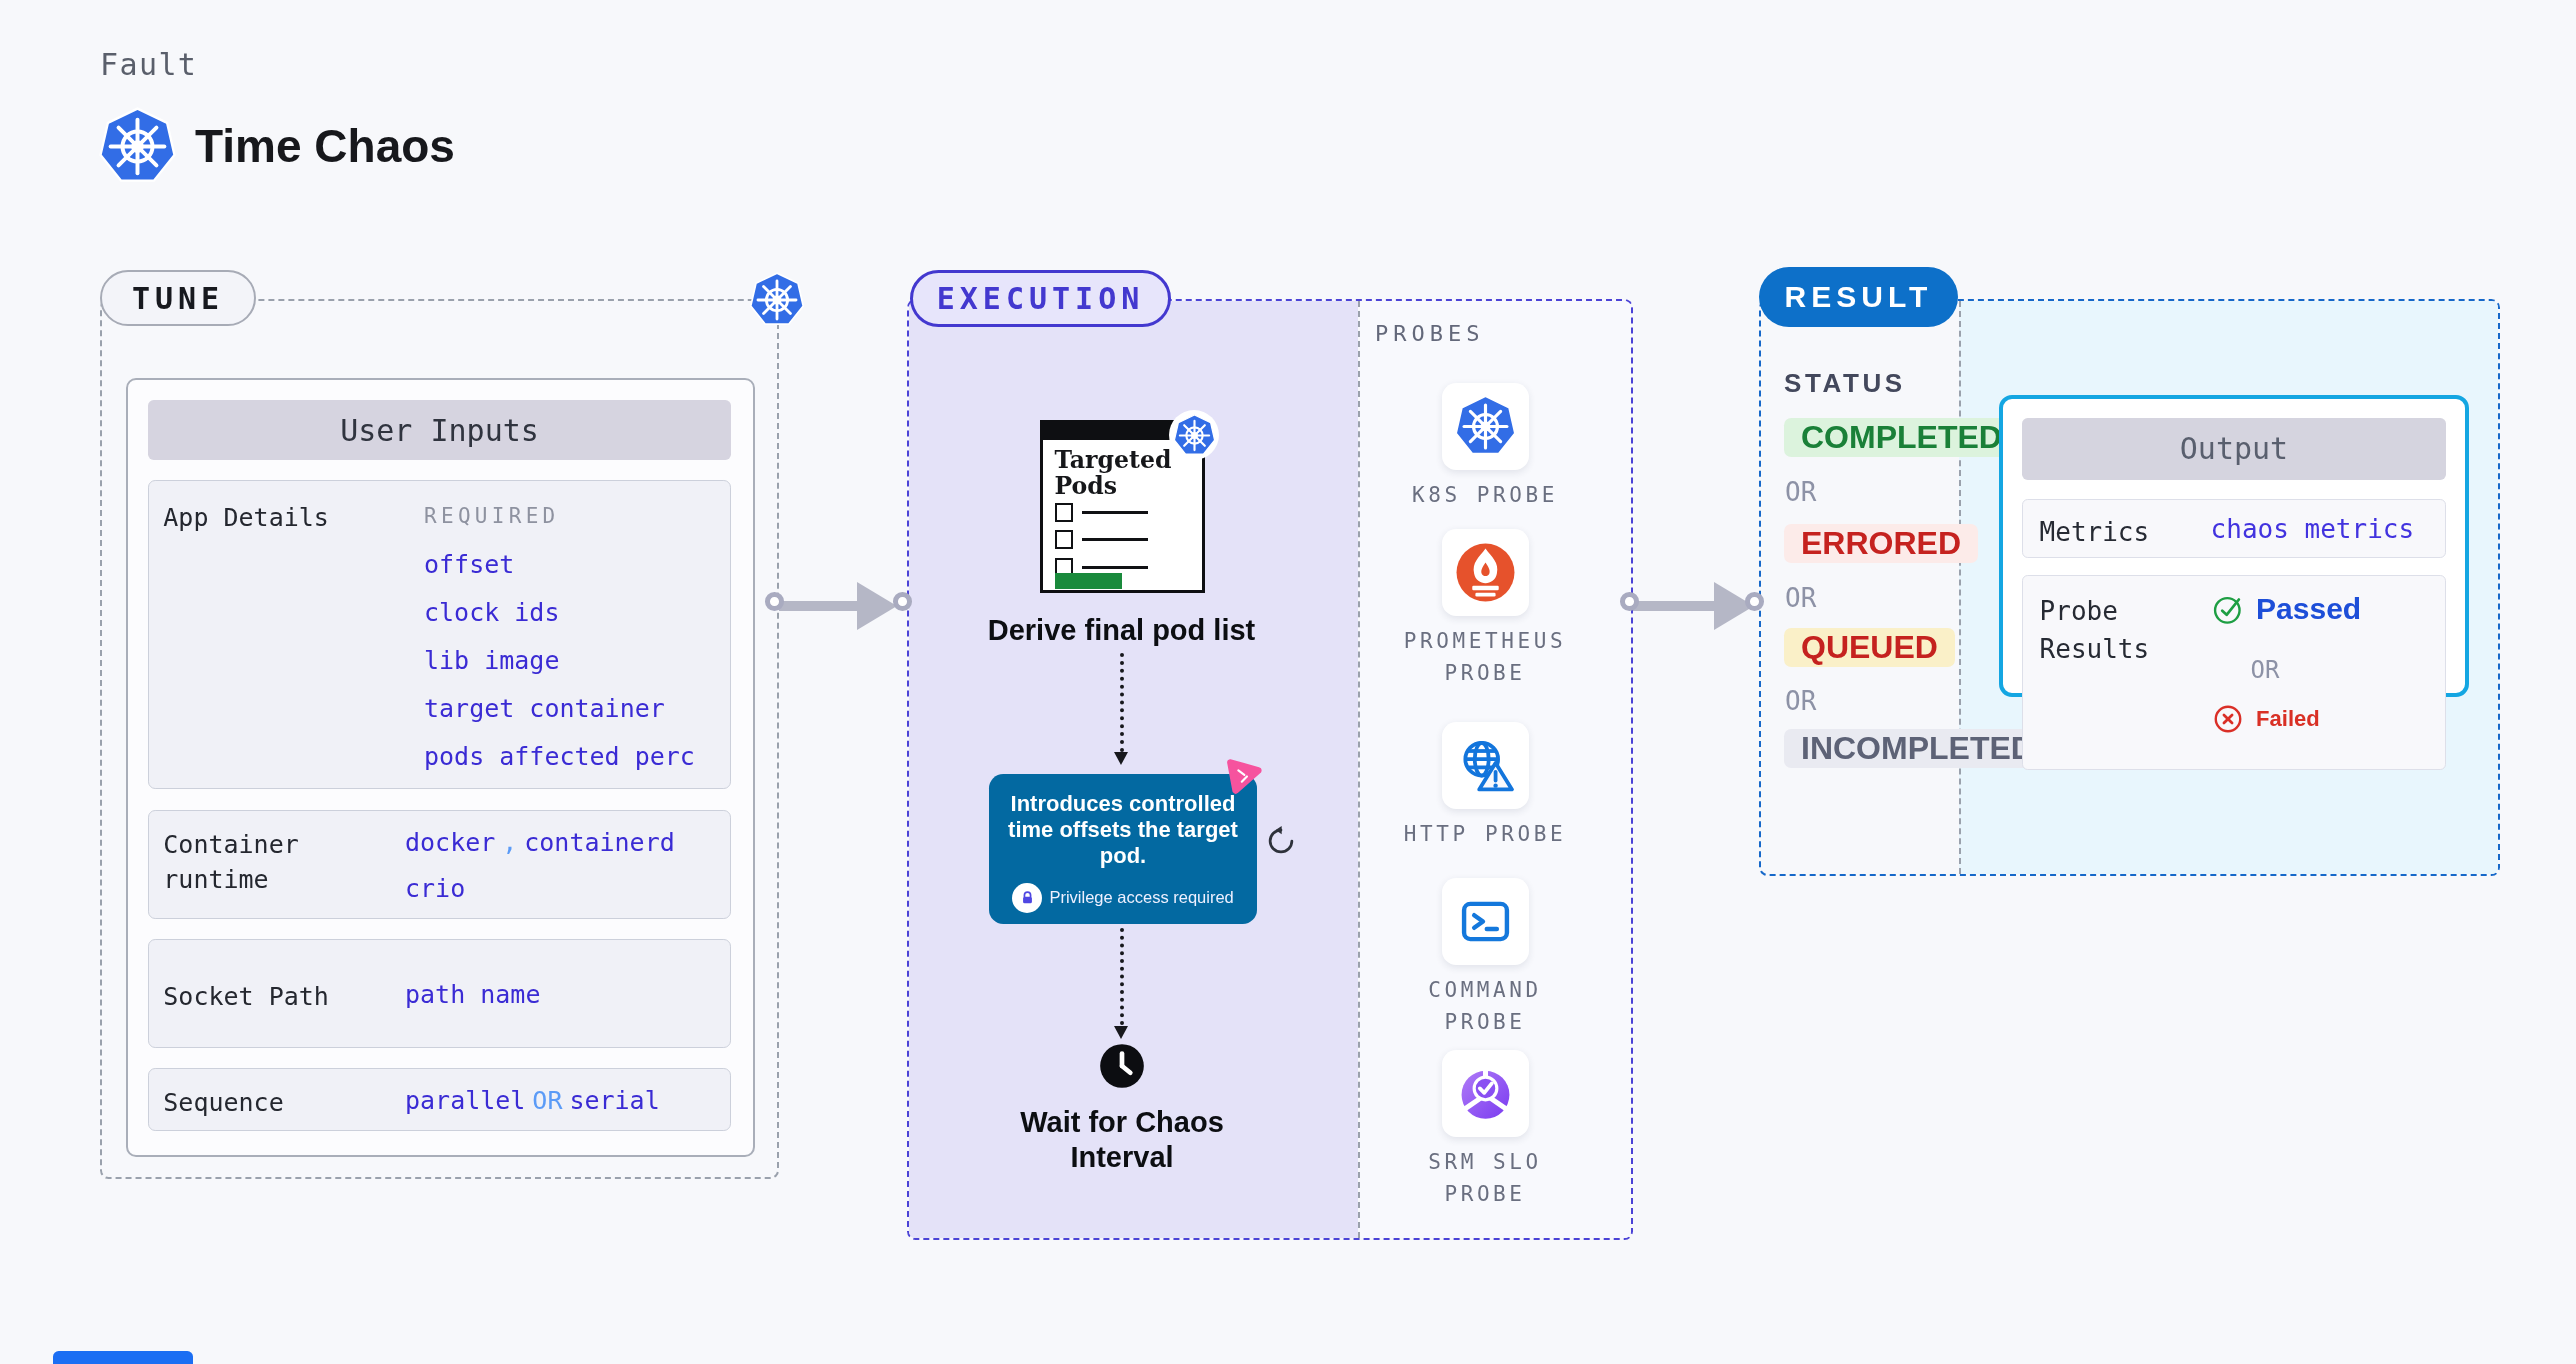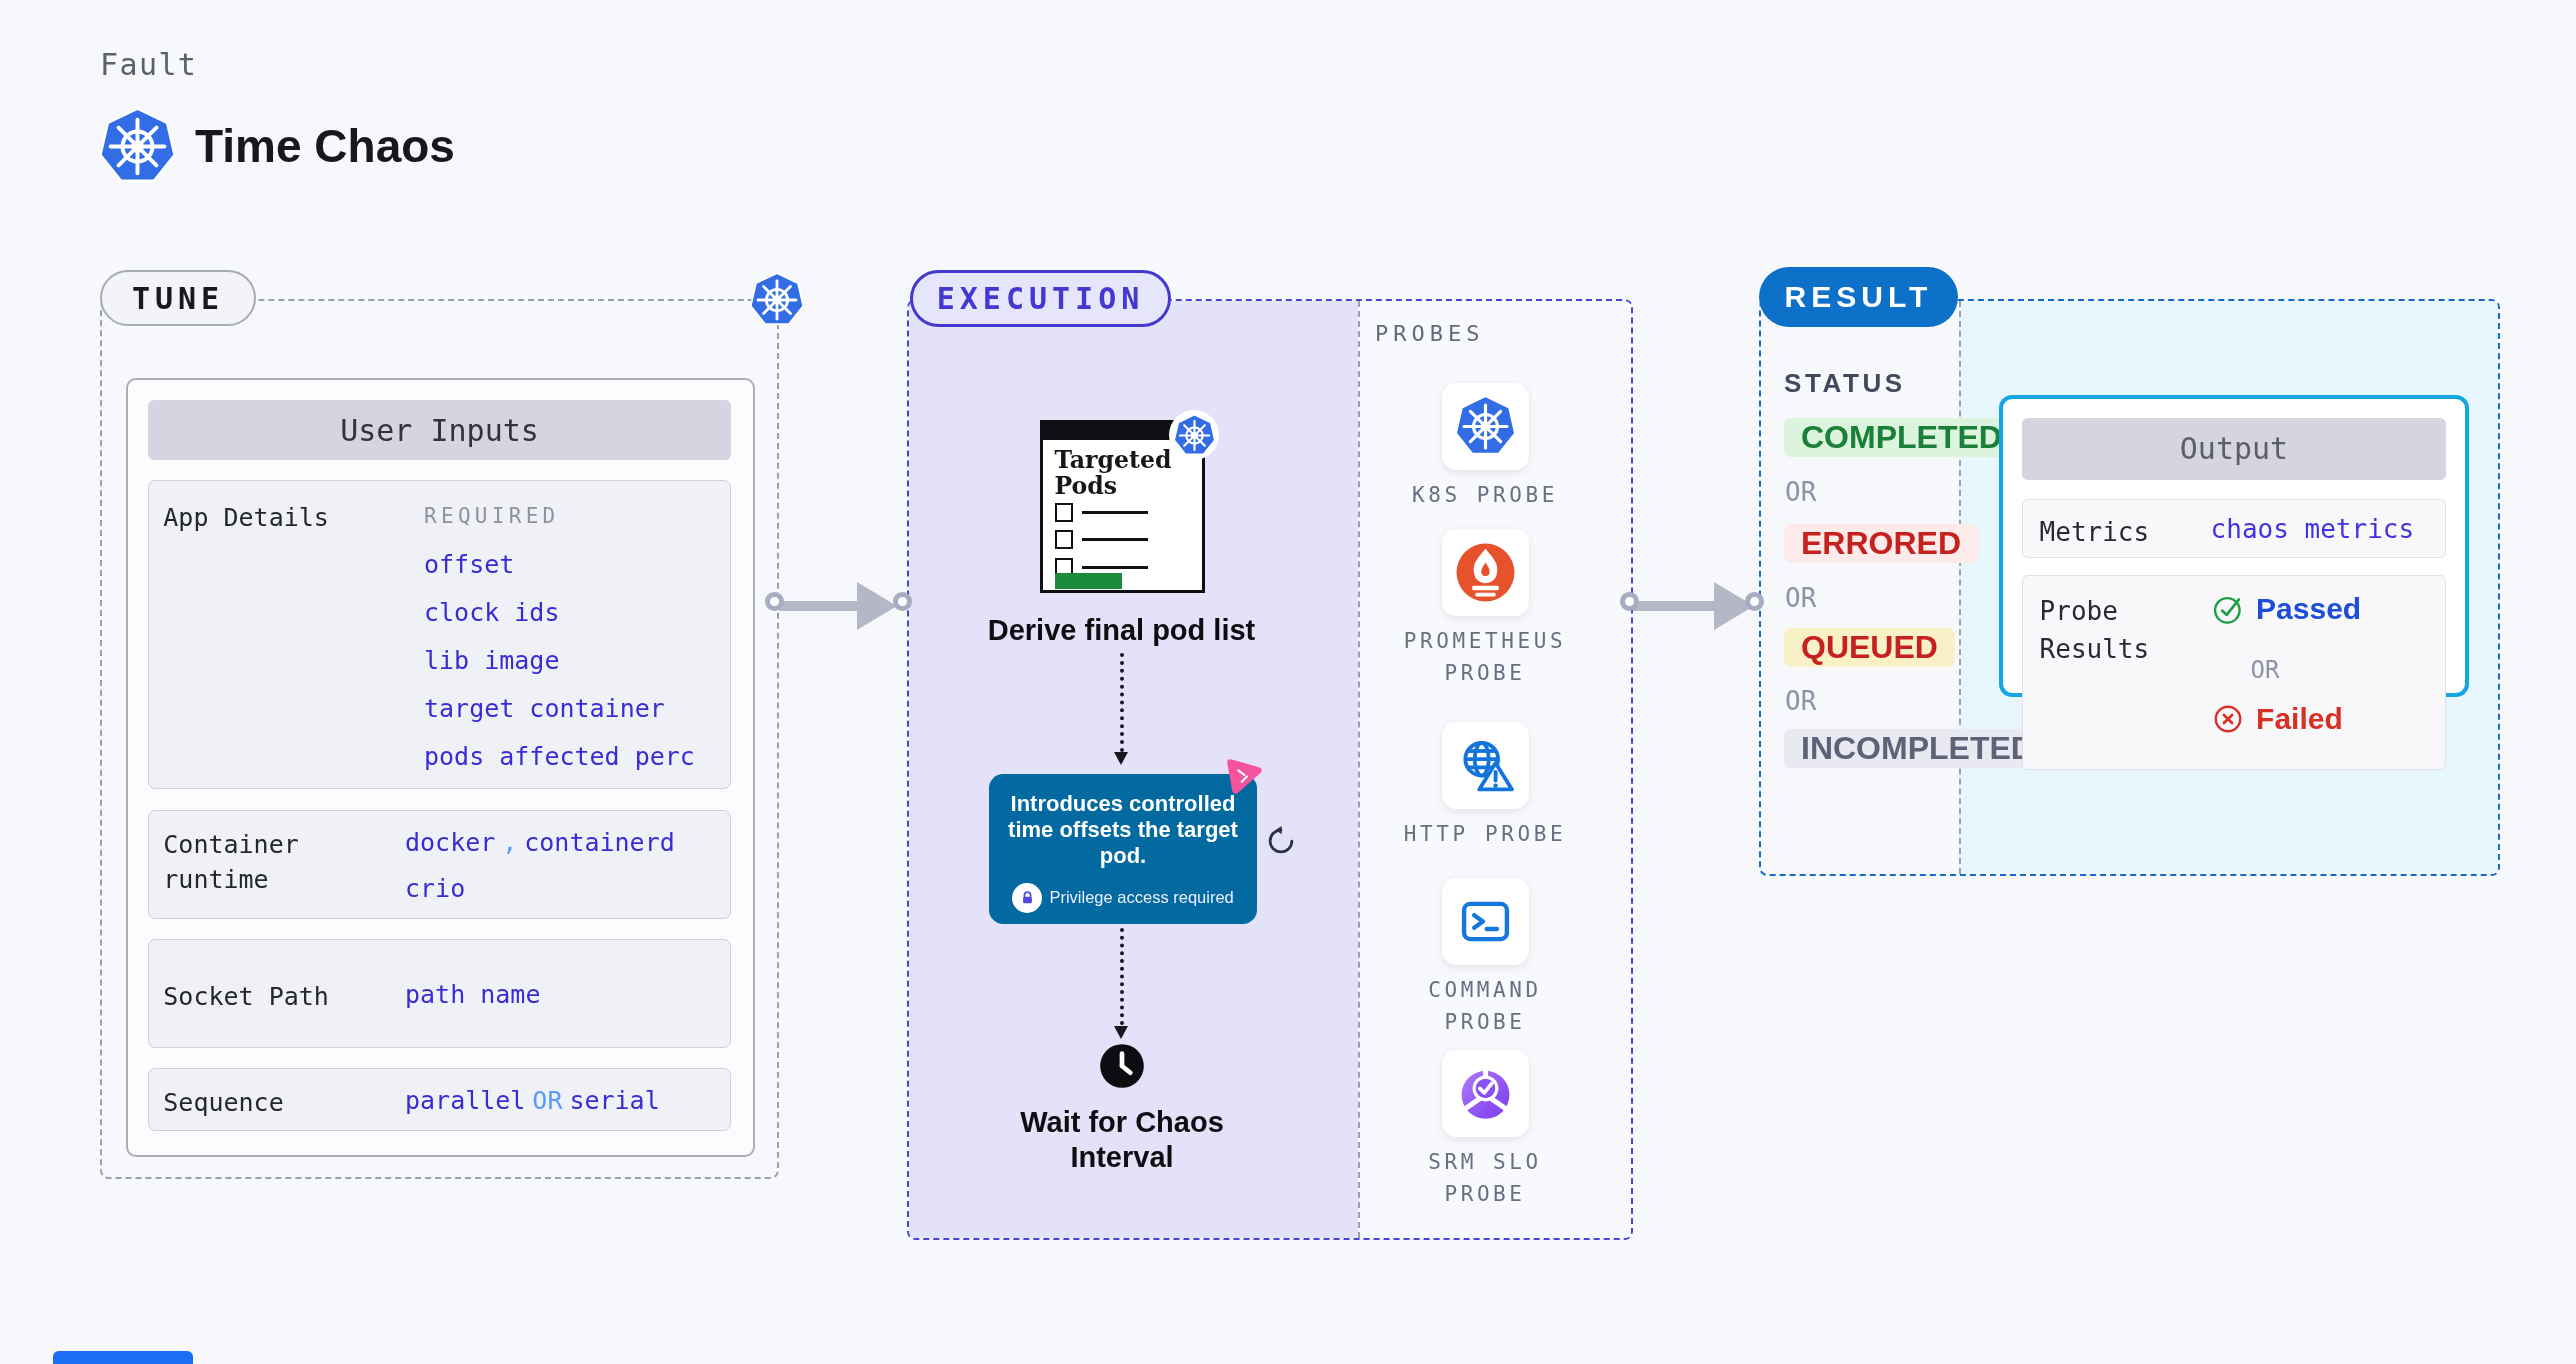--- a/index.html
+++ b/index.html
@@ -71,21 +71,21 @@
   .st-errored { background:#fcebe9; color:#c5221f; }
   .st-queued { background:#faf0c8; color:#c5221f; }
   .st-incompleted { background:#e9eaf1; color:#5d6276; }
   .or-label { font-size:26px; color:#8d92a6; }
   #output-box { background:#ffffff; border:4.3px solid #14a6e2; border-radius:13px; z-index:3; }
   .output-header { background:#d5d4df; border-radius:5.7px; font-size:30px; color:#595f6e; }
   .out-row { position:absolute; background:#f8f8fb; border:1.4px solid #dddfe9; border-radius:5.7px; }
   .out-label { font-size:26px; color:#262a33; line-height:1.45; }
   .out-value { font-size:26px; color:#4233df; }
   .passed-text { font-weight:bold; font-size:30px; color:#1d4ed8; }
-  .failed-text { font-weight:bold; font-size:30px; color:#d93025; }
+  .failed-text { font-weight:bold; font-size:22px; color:#d93025; }
 
   .bottom-bar { background:#1b6ef3; border-radius:5.7px; }
 </style>
 </head>
 <body>
 
 <svg width="0" height="0" style="position:absolute">
   <defs>
     <linearGradient id="gradP" x1="0" y1="0" x2="1" y2="1">
       <stop offset="0" stop-color="#b07bf7"></stop>

